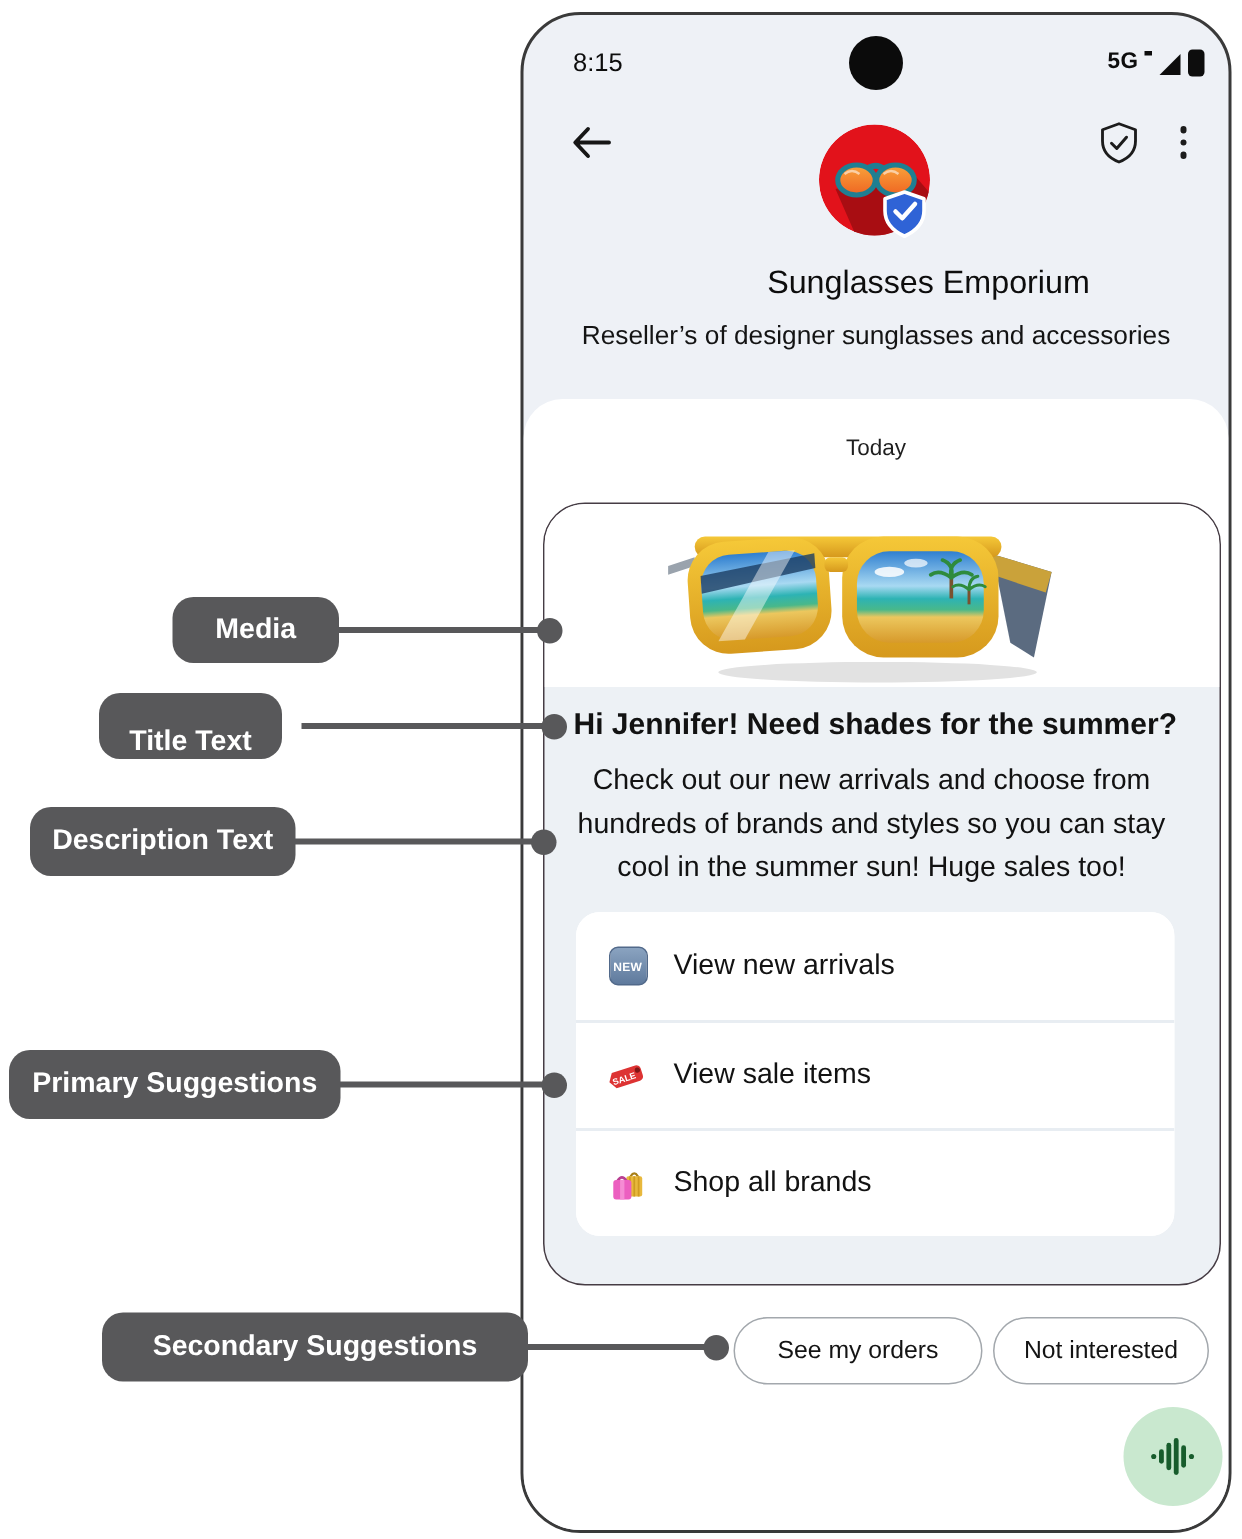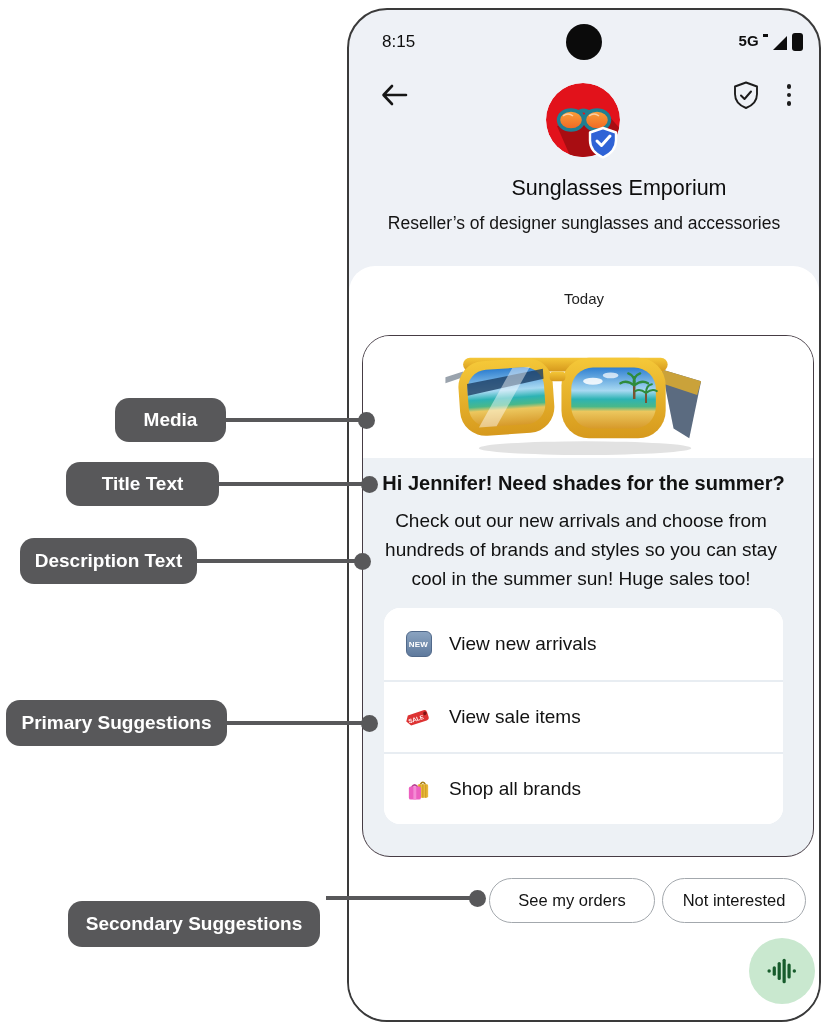--- a/index.html
+++ b/index.html
@@ -79,33 +79,33 @@
              background:#c9e8cf; display:flex; align-items:center; justify-content:center; cursor:pointer; }
   .callout { position:absolute; background:#58585a; color:#fff; font-weight:700; font-size:19px;
              border-radius:14px; display:flex; align-items:center; justify-content:center; z-index:6; }
   .lead { position:absolute; height:3.5px; background:#58585a; z-index:5; }
   .dot { position:absolute; width:17px; height:17px; border-radius:50%; background:#58585a; z-index:6; }
 
   .c-media  { left:115px; top:398px; width:111px; height:44px; }
   .l-media  { left:222px; top:418px; width:140px; }
   .d-media  { left:358px; top:412px; }
 
-  .c-title  { left:66px;  top:462px; width:153px; height:44px; }
+  .c-title  { left:66px;  top:462px; width:122px; height:44px;align-items:flex-end; }
   .l-title  { left:201px; top:482px; width:164px; }
   .d-title  { left:361px; top:476px; }
 
   .c-desc   { left:20px;  top:538px; width:177px; height:46px; }
   .l-desc   { left:193px; top:559px; width:165px; }
   .d-desc   { left:354px; top:553px; }
 
   .c-prim   { left:6px;   top:700px; width:221px; height:46px; }
   .l-prim   { left:223px; top:721px; width:142px; }
   .d-prim   { left:361px; top:715px; }
 
-  .c-sec    { left:68px;  top:875px; width:252px; height:46px;margin-top:26px; }
+  .c-sec    { left:68px;  top:875px; width:284px; height:46px; }
   .l-sec    { left:326px; top:896px; width:147px; }
   .d-sec    { left:469px; top:890px; }
 </style>
 </head>
 <body>
 
 <div id="canvas">
 
   <div class="phone">
 

